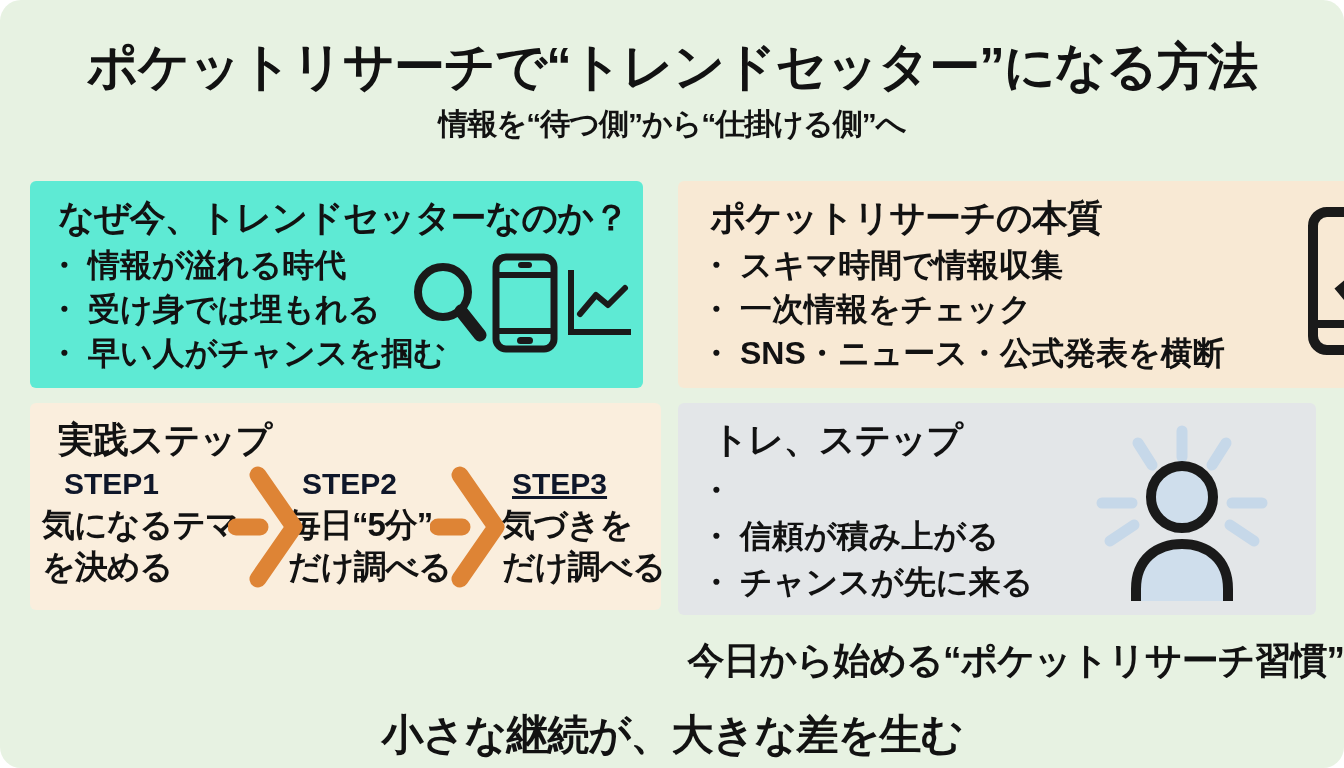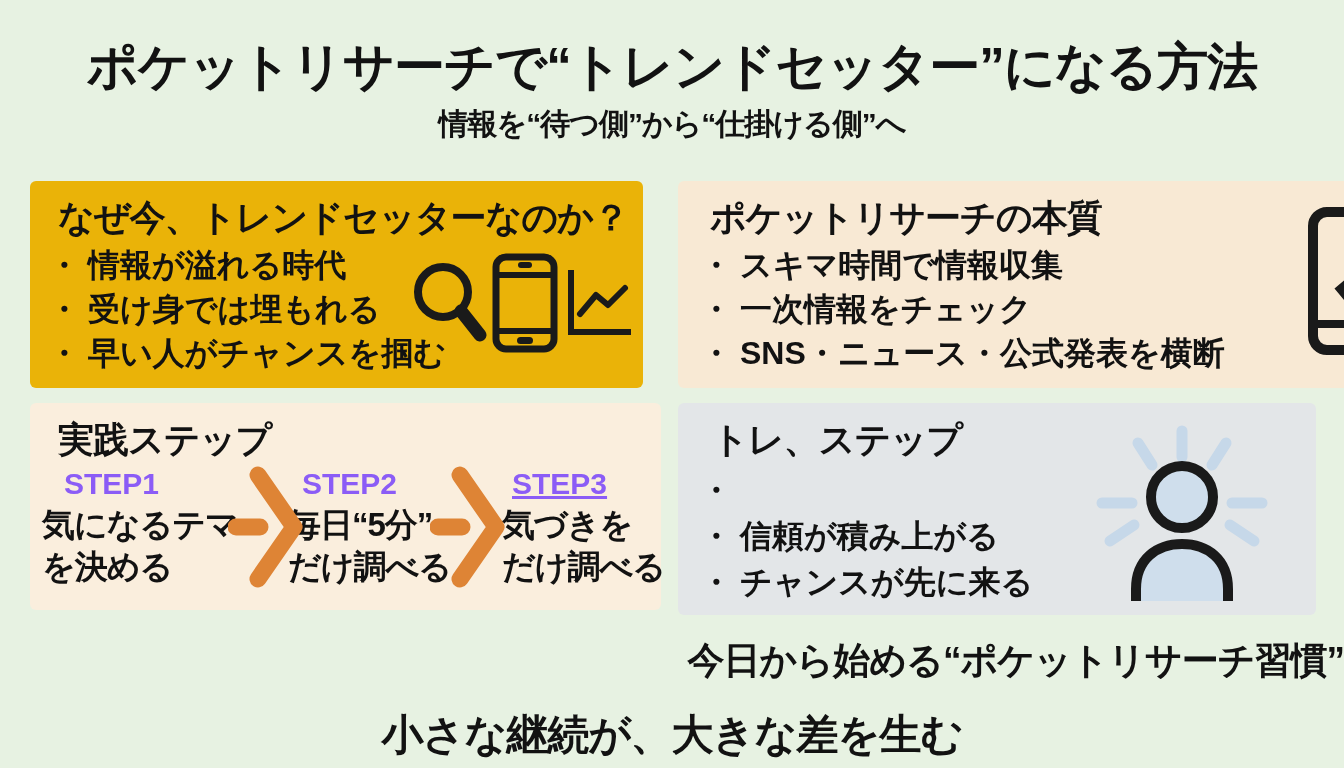--- a/index.html
+++ b/index.html
@@ -2,31 +2,32 @@
 <html><head>
 <meta charset="utf-8">
 <style>
   * { margin:0; padding:0; box-sizing:border-box; }
   html,body { width:1344px; height:768px; }
   .canvas {
     position:relative; width:1344px; height:768px; overflow:hidden;
     background:#e7f2e2; color:#121212;
     font-family:"Liberation Sans","DejaVu Sans",sans-serif;
     font-weight:bold;
+    border-radius:21px;
   }
   .main-title {
     position:absolute; top:38px; left:0; width:100%;
     text-align:center; font-size:51px; letter-spacing:-1px; line-height:1.15;
   }
   .main-subtitle {
     position:absolute; top:104px; left:0; width:100%;
     text-align:center; font-size:30px; letter-spacing:-1px;
   }
   .panel { position:absolute; border-radius:6px; }
-  .panel-why      { left:30px;  top:181px; width:613px; height:207px; background:#eab308; }
+  .panel-why      { left:30px;  top:181px; width:613px; height:207px; background:#5eead4; }
   .panel-essence  { left:678px; top:181px; width:742px; height:207px; background:#f8e9d4; }
   .panel-steps    { left:30px;  top:403px; width:631px; height:207px; background:#faeedd; }
   .panel-benefits { left:678px; top:403px; width:638px; height:212px; background:#e3e6e8; }
   .panel-title { position:absolute; top:13px; font-size:36px; letter-spacing:-1px; white-space:nowrap; }
   .panel-why .panel-title { left:28px; }
   .panel-essence .panel-title { left:32px; }
   .panel-steps .panel-title { left:28px; }
   .panel-benefits .panel-title { left:34px; }
   .bullet-list { position:absolute; left:0; top:62px; width:100%; }
   .panel-why .bullet-list { padding-left:18px; }
@@ -35,21 +36,21 @@
   .bullet-row { display:flex; align-items:flex-start; font-size:32px; line-height:44px; white-space:nowrap; }
   .panel-benefits .bullet-row { line-height:46px; }
   .bullet-dot { margin-right:8px; }
   
   .why-icons { position:absolute; right:8px; top:72px; display:flex; align-items:center; gap:5px; }
   
   .essence-icon { position:absolute; right:12px; top:26px; }
   .essence-icon svg { overflow:visible; }
   
   .step { position:absolute; top:64px; }
-  .step-label { font-size:30px; color:#8b5cf6; margin-bottom:3px; letter-spacing:0; }
+  .step-label { font-size:30px; color:#0f172a; margin-bottom:3px; letter-spacing:0; }
   .step-line { font-size:33px; line-height:42px; white-space:nowrap; letter-spacing:-1px; }
   .step-1 { left:12px; }
   .step-1 .step-label { margin-left:22px; }
   .step-2 { left:258px; }
   .step-2 .step-label { margin-left:14px; }
   .step-3 { left:472px; }
   .step-3 .step-label { margin-left:10px;text-decoration:underline; }
   .step-arrow { position:absolute; top:60px; }
   .arrow-1 { left:198px; }
   .arrow-2 { left:400px; }

